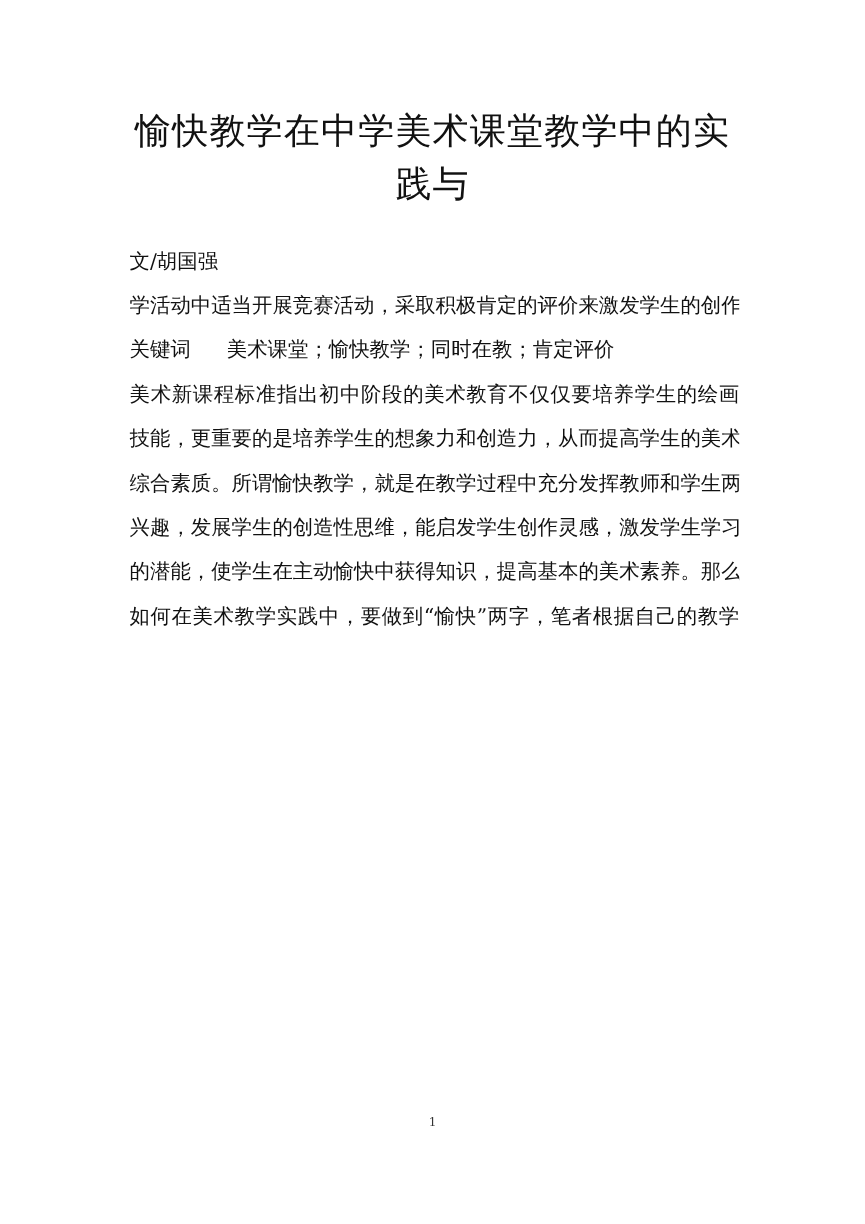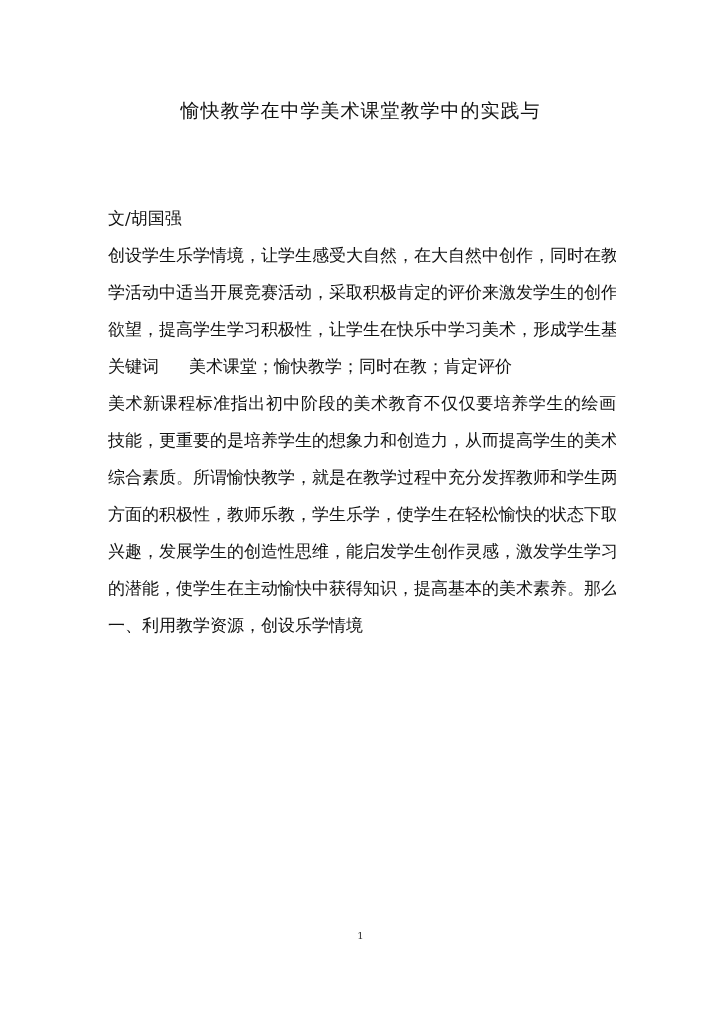--- a/index.html
+++ b/index.html
@@ -1,20 +1,20 @@
 <!DOCTYPE html>
 <html><head>
 <meta charset="utf-8">
 <style>
   html, body { margin: 0; padding: 0; background: #ffffff; }
   body { width: 721px; height: 1020px; position: relative; overflow: hidden;
          font-family: "DejaVu Serif", "Liberation Serif", serif; color: #111; }
   .page { position: absolute; left: 0; top: 0; width: 721px; height: 1020px; background: #fff; }
   .title { position: absolute; left: 100px; width: 521px; top: 88px; text-align: center;
-           font-size: 19px; line-height: 44px; color: #111; letter-spacing: 1px; }
+           font-size: 30px; line-height: 44px; color: #111; letter-spacing: 1px; }
   .body { position: absolute; left: 108px; width: 508px; top: 200px; }
   .line { font-size: 17px; line-height: 37px; height: 37px; white-space: nowrap;
           text-align: justify; text-align-last: justify; overflow: hidden; }
   .line.last { text-align-last: left; }
   .kw-gap { display: inline-block; width: 30px; }
   .page-num { position: absolute; left: 0; width: 721px; top: 930px; text-align: center;
               font-size: 10px; color: #333; }
 </style>
 </head>
 <body>
@@ -22,38 +22,35 @@
 <div class="page">
 
   <div class="title">
     <div>愉快教学在中学美术课堂教学中的实践与</div>
   </div>
 
   <div class="body">
     <div class="line last">文/胡国强</div>
 
     <div>
-      <div class="line">创设学生乐学情境，让学生感受大自然，在大自然中创作，同时在教</div>
       <div class="line">学活动中适当开展竞赛活动，采取积极肯定的评价来激发学生的创作</div>
-      <div class="line">欲望，提高学生学习积极性，让学生在快乐中学习美术，形成学生基</div>
     </div>
 
     <div class="line last">
       <span>关键词</span><span class="kw-gap"></span><span>美术课堂；愉快教学；同时在教；肯定评价</span>
     </div>
 
     <div>
       <div class="line">美术新课程标准指出初中阶段的美术教育不仅仅要培养学生的绘画</div>
       <div class="line">技能，更重要的是培养学生的想象力和创造力，从而提高学生的美术</div>
       <div class="line">综合素质。所谓愉快教学，就是在教学过程中充分发挥教师和学生两</div>
-      <div class="line">方面的积极性，教师乐教，学生乐学，使学生在轻松愉快的状态下取</div>
       <div class="line">兴趣，发展学生的创造性思维，能启发学生创作灵感，激发学生学习</div>
       <div class="line">的潜能，使学生在主动愉快中获得知识，提高基本的美术素养。那么，</div>
+      <div class="line">如何在美术教学实践中，要做到“愉快”两字，笔者根据自己的教学</div>
     </div>
 
-    <div class="line last">一、利用教学资源，创设乐学情境</div>
 
     <div>
     </div>
   </div>
 
   <div class="page-num">1</div>
 </div>
 
 </body></html>

